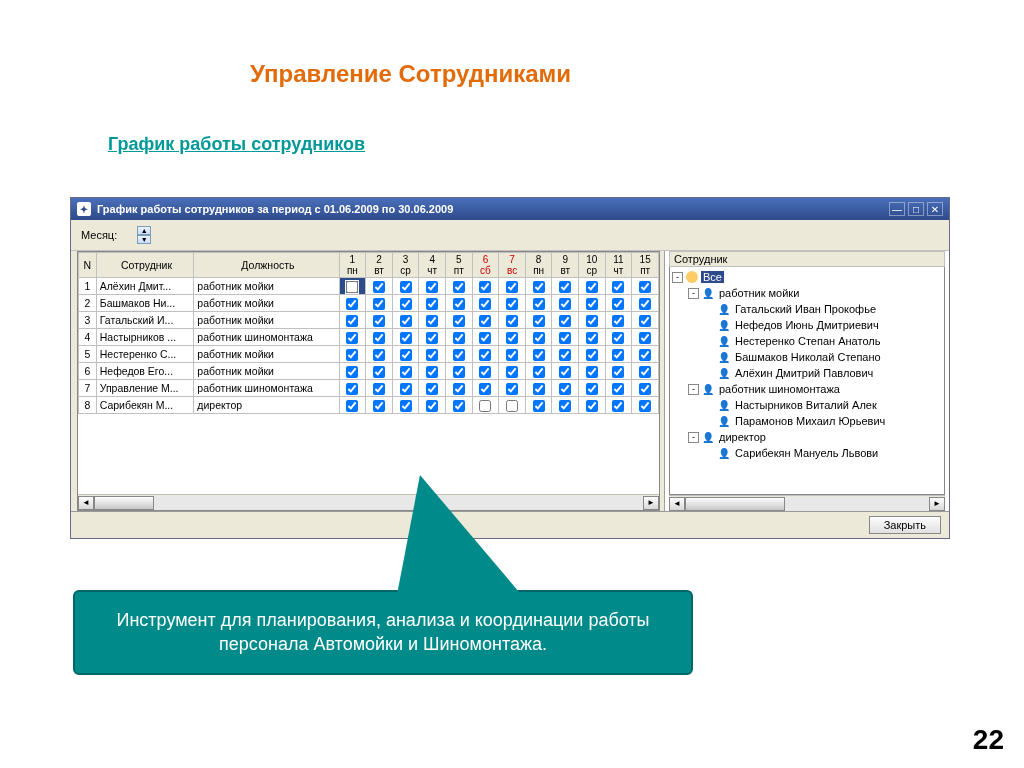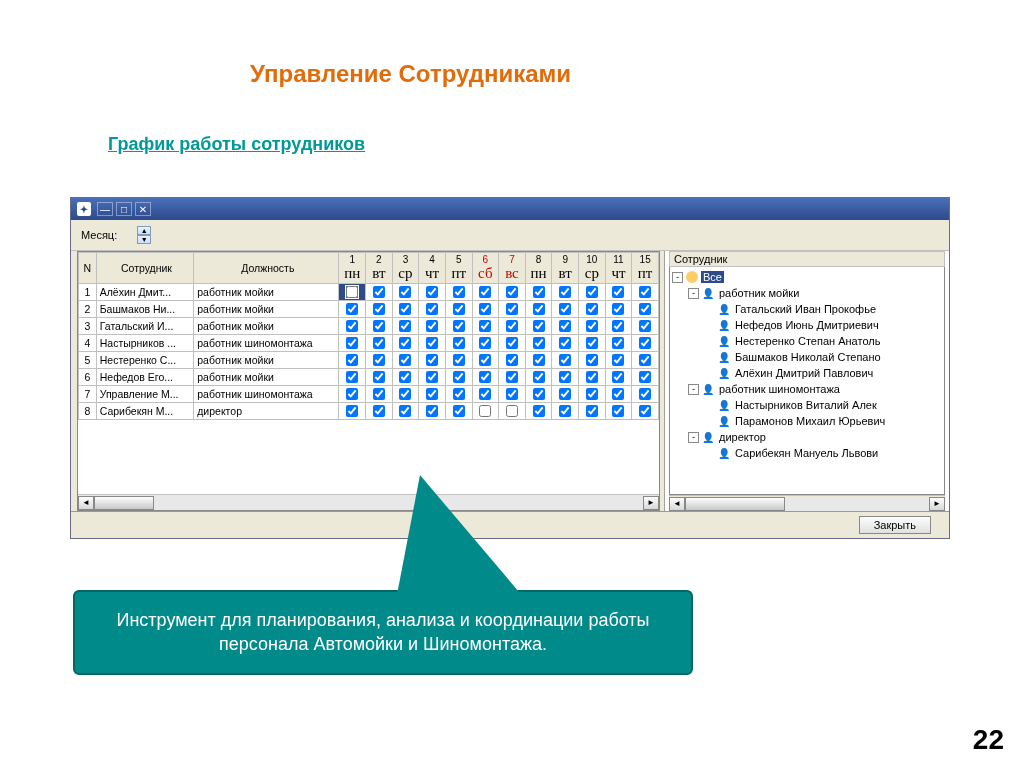--- a/index.html
+++ b/index.html
@@ -29,21 +29,21 @@
 
   table { border-collapse: collapse; background:#fff; width:100%; }
   th,td { border: 1px solid #c0c0c0; font-size: 10.5px; padding: 0; height: 17px; text-align:left; font-weight:normal; }
   th { background: #ece9d8; text-align:center; }
   .num-col { width: 18px; text-align:center; }
   .emp-col { width: 98px; padding-left:3px; overflow:hidden; white-space:nowrap; }
   .pos-col { width: 146px; padding-left:3px; overflow:hidden; white-space:nowrap;margin-left:48px;}
   .day-col { width: 27px; text-align:center; }
   .day-head { text-align:center; line-height:1.1; padding:1px 0;}
   .day-head .dn { font-size:10px; }
-  .day-head .dw { font-size:15px;font-family:Liberation Serif, serif; }
+  .day-head .dw { font-size:10px; }
   .weekend { color:#c00; }
   input[type=checkbox]{ width:12px;height:12px; margin:0; vertical-align:middle;}
   .sel-cell { background:#2d4a8a; }
   .sel-cell input { outline:1px solid #fff; }
 
   .table-wrap { border:1px solid #888; margin:0 4px 0 6px; background:#fff; display:flex; flex-direction:column; flex:1;}
   .table-fill { flex:1; background:#fff; border-top:none; }
   .hscroll { height:16px; background:#ece9d8; border-top:1px solid #c0c0c0; display:flex; align-items:center; }
   .hscroll .arrow { width:16px;height:14px;border:1px solid #888;background:linear-gradient(#fdfdfd,#d8d8d8);display:flex;align-items:center;justify-content:center;font-size:8px;cursor:pointer;}
   .hscroll .track { flex:1; background:#e8e8e8; height:14px; position:relative;}
@@ -53,36 +53,37 @@
   .tree { flex:1; margin:0 4px; border:1px solid #888; border-top:none; background:#fff; overflow:hidden; font-size:11px; padding:2px 0 0 2px;}
   .tree-row { display:flex; align-items:center; height:16px; white-space:nowrap; }
   .exp { width:11px;height:11px;border:1px solid #888;display:inline-flex;align-items:center;justify-content:center;font-size:9px;line-height:1;margin-right:3px;background:#fff;cursor:pointer;}
   .ind { display:inline-block; }
   .picon { width:14px;height:14px;margin-right:3px;display:inline-flex;align-items:center;justify-content:center;font-size:10px;}
   .user-i { color:#2a7ab0; }
   .role-i { color:#5a5aa0; }
   .all-i { background:#ffcc66;border-radius:50%;width:12px;height:12px;}
   .sel-tree { background:#2d4a8a; color:#fff; padding:0 2px;}
 
-  .footer { border-top:1px solid #999; background:#ece9d8; text-align:right; padding:4px 18px; }
+  .footer { border-top:1px solid #999; background:#ece9d8; text-align:right; padding:4px 8px; }
   .btn { border:1px solid #888; background:linear-gradient(#fdfdfd,#e0e0e0); padding:2px 14px; font-size:11px; cursor:pointer; }
 
   .callout { position:absolute; left:73px; top:590px; width:620px; background:#008a8a; color:#fff; border:2px solid #006666; border-radius:6px; padding:16px 20px; font-size:18px; text-align:center; line-height:1.35; z-index:1;}
   .callout-arrow { position:absolute; left:395px; top:475px; width:0;height:0; border-left:25px solid transparent; border-right:110px solid transparent; border-bottom:130px solid #008a8a; z-index:2; }
 </style>
 </head>
 <body>
 
 <div class="slide-title">Управление Сотрудниками</div>
 <div class="subtitle">График работы сотрудников</div>
 <div class="page-num">22</div>
 
 <div class="win">
   <div class="titlebar">
     <span class="icon">✦</span>
+    <span class="titlebar-text">График работы сотрудников за период с 01.06.2009 по 30.06.2009</span>
     <div class="winbtns">
       <div class="winbtn">—</div>
       <div class="winbtn">□</div>
       <div class="winbtn">✕</div>
     </div>
   </div>
 
   <div class="toolbar">
     <label>Месяц:</label>
     <div class="spin">

